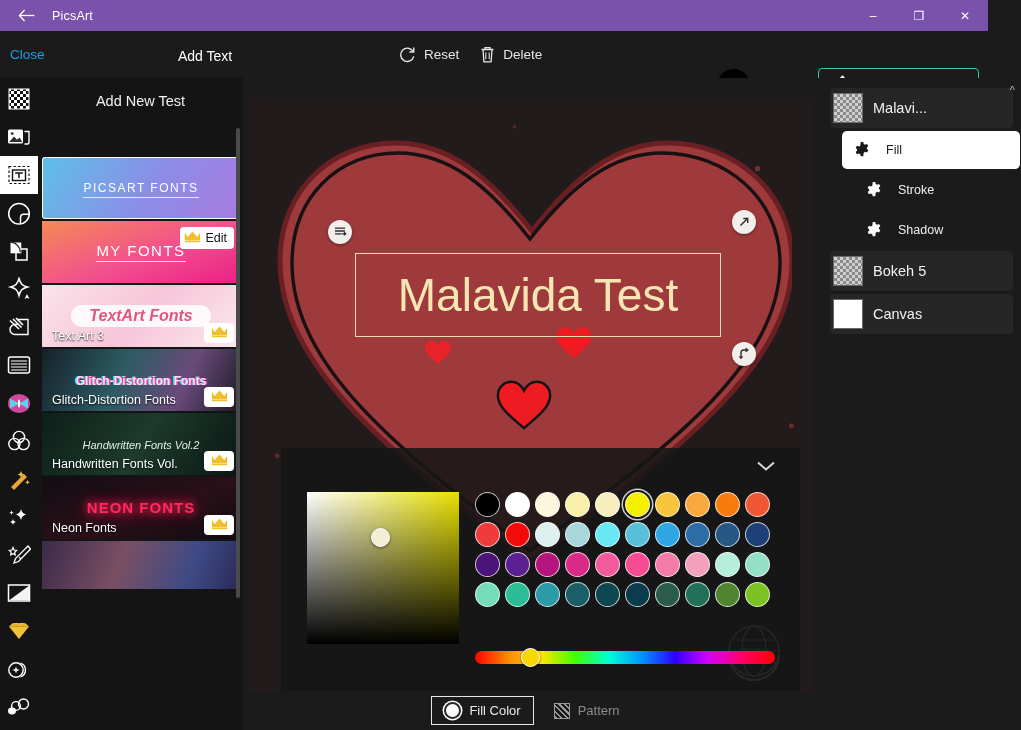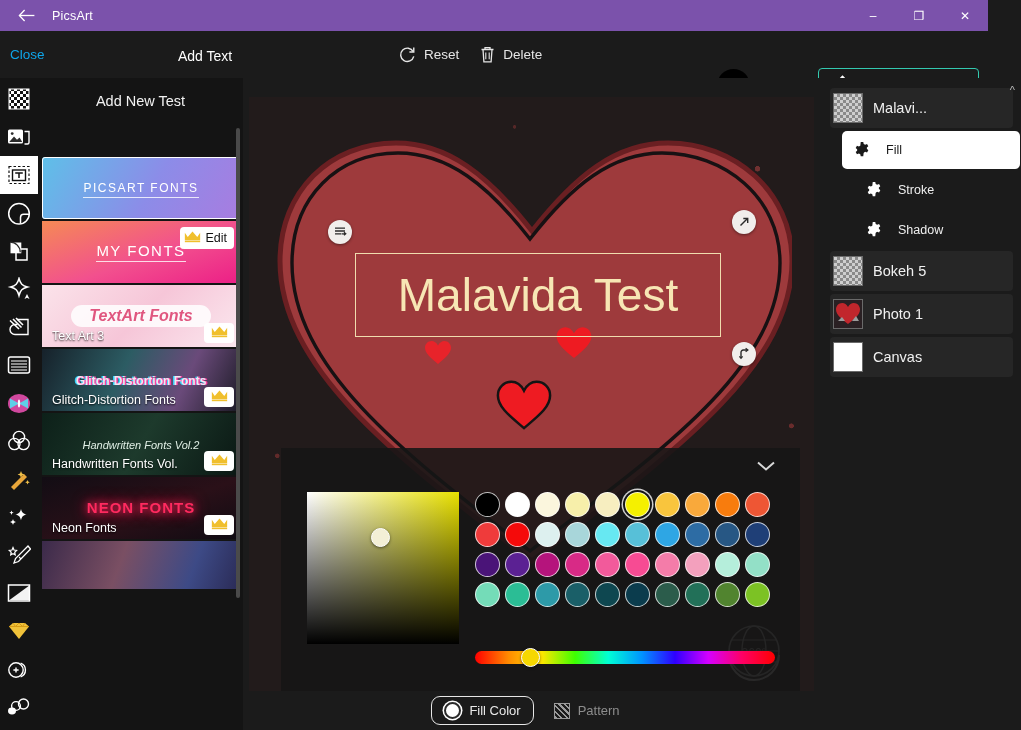--- a/index.html
+++ b/index.html
@@ -113,21 +113,21 @@
   .sw.sel { box-shadow:0 0 0 2px #161616, 0 0 0 3.5px #cfcfcf; }
   .hue-track { position:absolute; left:194px; top:203px; width:300px; height:13px; border-radius:7px;
     background:linear-gradient(to right,#ff0000,#ff8a00,#ffe600,#3fff00,#00ffd5,#0094ff,#2e00ff,#d400ff,#ff0066,#ff0000); }
   .hue-knob { position:absolute; left:46px; top:-3px; width:19px; height:19px; border-radius:50%;
     background:#f6d800; border:1.5px solid #fff; box-shadow:0 1px 3px rgba(0,0,0,.5); }
 
   
   .modebar { position:absolute; left:243px; top:691px; width:577px; height:39px;
     background:#1b1b1b; display:flex; align-items:center; justify-content:center; gap:8px; }
   .mode-btn { display:flex; align-items:center; gap:8px; height:29px; padding:0 12px;
-    border-radius:9px; color:#e9e9e9; font-size:13px; }
+    border-radius:0; color:#e9e9e9; font-size:13px; }
   .mode-btn.active { border:1.4px solid #e7e7e7; }
   .mode-btn.inactive { color:#8d8d8d; }
   .radio-dot { width:17px; height:17px; border-radius:50%; background:#fff;
     border:2.5px solid #2b2b2b; box-shadow:0 0 0 1.5px #fff; }
   .pattern-sq { width:16px; height:16px; border:1px solid #9a9a9a;
     background:
       repeating-linear-gradient(45deg,#9a9a9a 0 1.5px,transparent 1.5px 4px); }
 
   
   .layers { position:absolute; left:820px; top:78px; width:201px; height:652px;
@@ -552,26 +552,19 @@
               <path d="M8.6 1h2.8l.5 2.2 1.6.9 2.1-.8 1.4 2.4-1.6 1.6v1.4l1.6 1.6-1.4 2.4-2.1-.8-1.6.9L11.4 17H8.6l-.5-2.2-1.6-.9-2.1.8L3 12.3l1.6-1.6V9.3L3 7.7l1.4-2.4 2.1.8 1.6-.9z" fill="#ffffff"></path>
             </svg>
           </span>
           <span class="sublabel">Shadow</span>
         </div>
         <div class="ly-row">
           <div class="ly-thumb checker"></div>
           <span class="ly-label">Bokeh 5</span>
         </div>
         <div class="ly-row">
-          <div class="ly-thumb" style="background:#2a2023;position:relative;overflow:hidden"><svg width="28" height="28" viewBox="0 0 28 28">
-              <path d="M14 24C8 19 2 15 2 9.4 2 5.8 4.8 3 8.2 3c2.4 0 4.4 1.5 5.8 4 1.4-2.5 3.4-4 5.8-4C23.2 3 26 5.8 26 9.4 26 15 20 19 14 24z" fill="#c1262c"></path>
-              <path d="M4 21l4-4 3 4zM18 21l4-5 3 5z" fill="#9b9b9b"></path>
-            </svg></div>
-          <span class="ly-label">Photo 1</span>
-        </div>
-        <div class="ly-row">
           <div class="ly-thumb" style="background:#fff"></div>
           <span class="ly-label">Canvas</span>
         </div>
       </div>
   </div>
 
 </div>
 
 </body></html>

